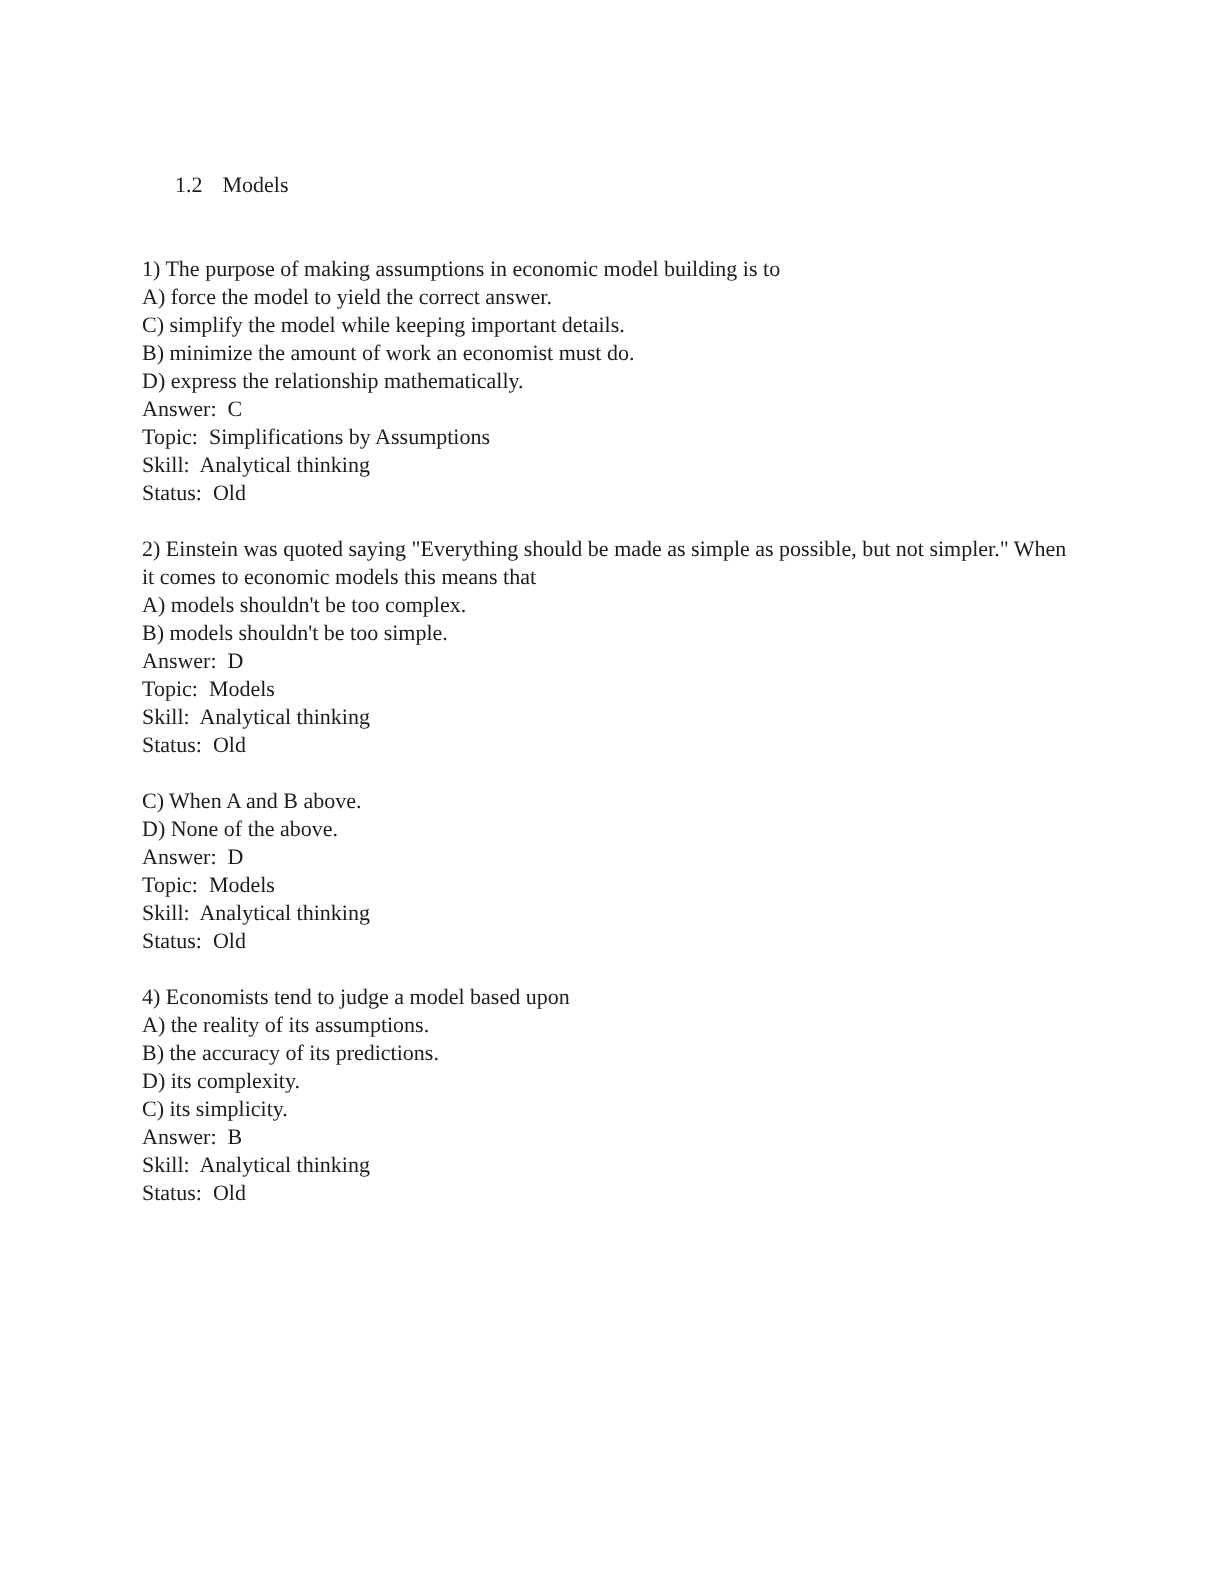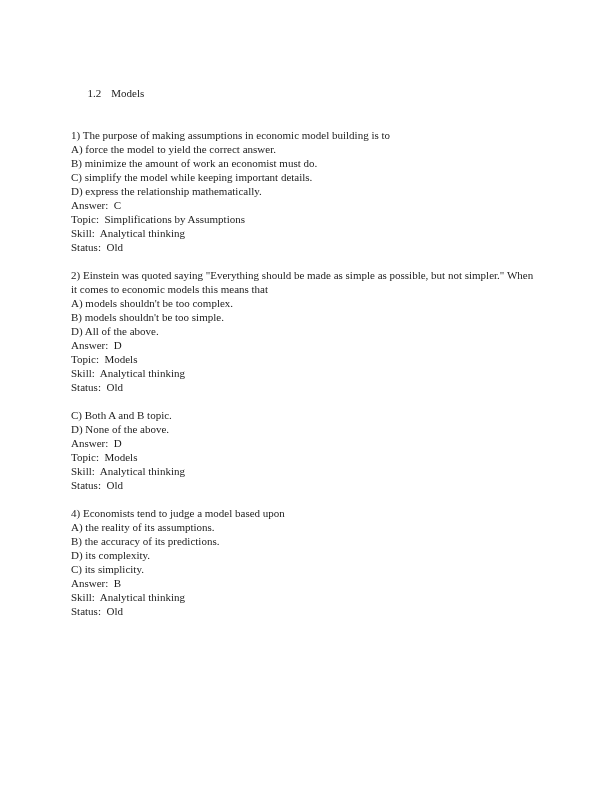--- a/index.html
+++ b/index.html
@@ -82,42 +82,41 @@
 <div class="page">
   <div class="content">
 
     <div class="heading">
       <span class="sec-num">1.2</span><span>Models</span>
     </div>
 
     <div class="qblock">
       <div class="line">1) The purpose of making assumptions in economic model building is to</div>
       <div class="line">A) force the model to yield the correct answer.</div>
+      <div class="line">C) simplify the model while keeping important details.</div>
       <div class="line">B) minimize the amount of work an economist must do.</div>
-      <div class="line">C) simplify the model while keeping important details.</div>
       <div class="line">D) express the relationship mathematically.</div>
       <div class="line">Answer:  C</div>
       <div class="line">Topic:  Simplifications by Assumptions</div>
       <div class="line">Skill:  Analytical thinking</div>
       <div class="line">Status:  Old</div>
     </div>
 
     <div class="qblock">
       <div class="line">2) Einstein was quoted saying "Everything should be made as simple as possible, but not simpler." When it comes to economic models this means that</div>
       <div class="line">A) models shouldn't be too complex.</div>
       <div class="line">B) models shouldn't be too simple.</div>
-      <div class="line">D) All of the above.</div>
       <div class="line">Answer:  D</div>
       <div class="line">Topic:  Models</div>
       <div class="line">Skill:  Analytical thinking</div>
       <div class="line">Status:  Old</div>
     </div>
 
     <div class="qblock">
-      <div class="line">C) Both A and B topic.</div>
+      <div class="line">C) When A and B above.</div>
       <div class="line">D) None of the above.</div>
       <div class="line">Answer:  D</div>
       <div class="line">Topic:  Models</div>
       <div class="line">Skill:  Analytical thinking</div>
       <div class="line">Status:  Old</div>
     </div>
 
     <div class="qblock">
       <div class="line">4) Economists tend to judge a model based upon</div>
       <div class="line">A) the reality of its assumptions.</div>

